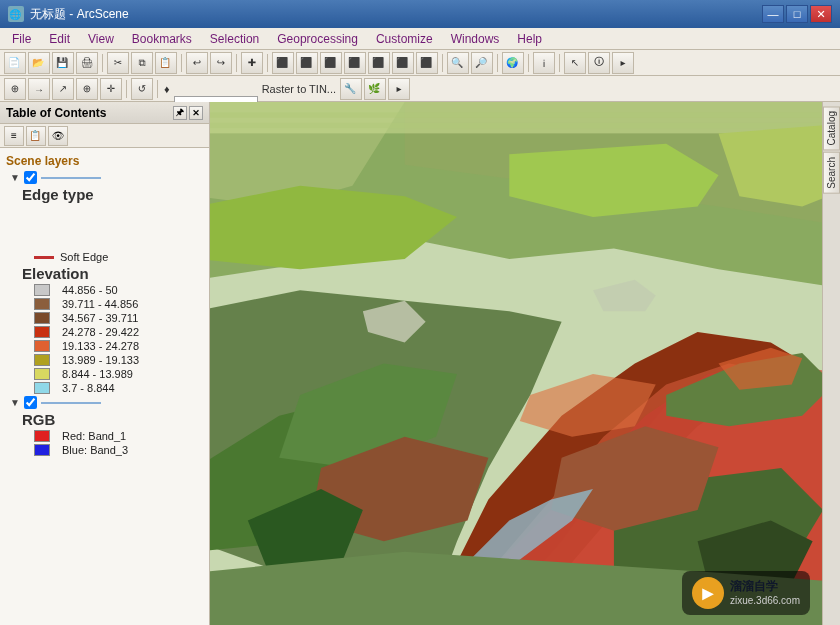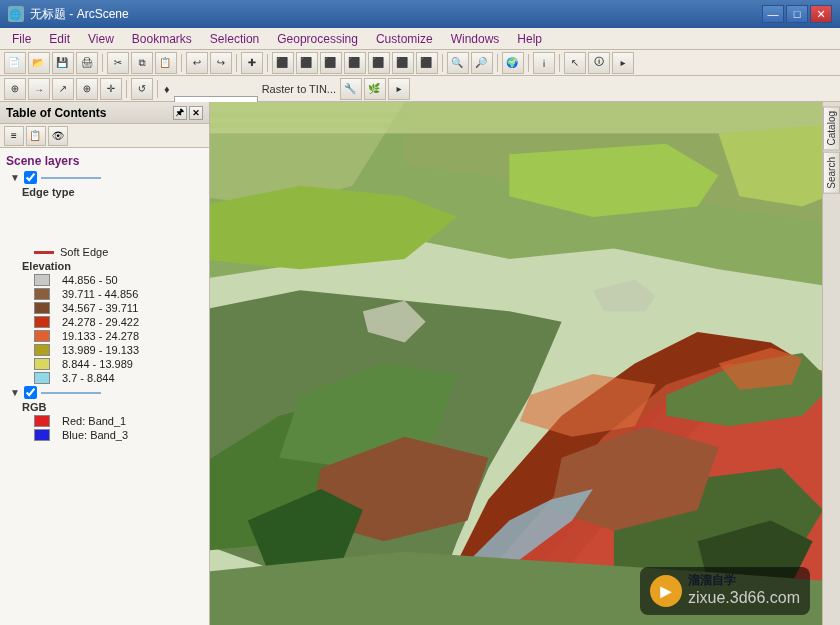--- a/index.html
+++ b/index.html
@@ -125,21 +125,21 @@
     }
     .toc-content {
       flex: 1;
       overflow-y: auto;
       padding: 4px 0;
     }
     .scene-layers-label {
       font-size: 12px;
       font-weight: bold;
       padding: 2px 6px;
-      color: #701a75;
+      color: #a16207;
     }
     .layer-group {
       padding-left: 6px;
     }
     .layer-item {
       display: flex;
       align-items: center;
       gap: 4px;
       padding: 1px 4px;
       cursor: pointer;
@@ -156,21 +156,21 @@
       display: flex;
       align-items: center;
       gap: 12px;
       padding: 1px 8px 1px 28px;
       font-size: 11px;
     }
     .legend-label { font-size: 11px; color: #222; }
     .color-swatch { width: 16px; height: 12px; border: 1px solid #888; flex-shrink: 0; }
     .legend-section-label {
       padding: 1px 8px 1px 16px;
-      font-size: 11px;
+      font-size: 15px;
       font-weight: bold;
       color: #333;
     }
     .edge-item {
       display: flex;
       align-items: center;
       gap: 6px;
       padding: 1px 8px 1px 28px;
       font-size: 11px;
       margin-top: 46px;
@@ -239,21 +239,21 @@
     }
     .watermark-logo {
       width: 32px; height: 32px;
       background: #e8a020;
       border-radius: 50%;
       display: flex; align-items: center; justify-content: center;
       font-size: 14px; color: white; font-weight: bold;
     }
     .watermark-text { color: white; font-size: 10px; line-height: 1.3; }
     .watermark-text .site { font-size: 12px; font-weight: bold; color: #0f172a; }
-    .watermark-text .url { font-size: 16px; color: #ccc; }
+    .watermark-text .url { font-size: 10px; color: #ccc; }
 
     
     .terrain-svg { position: absolute; top: 0; left: 0; width: 100%; height: 100%; }
   </style>
 </head>
 <body>
 
 <div class="title-bar">
   <div class="title-bar-left">
     <div class="title-bar-icon">🌐</div>

